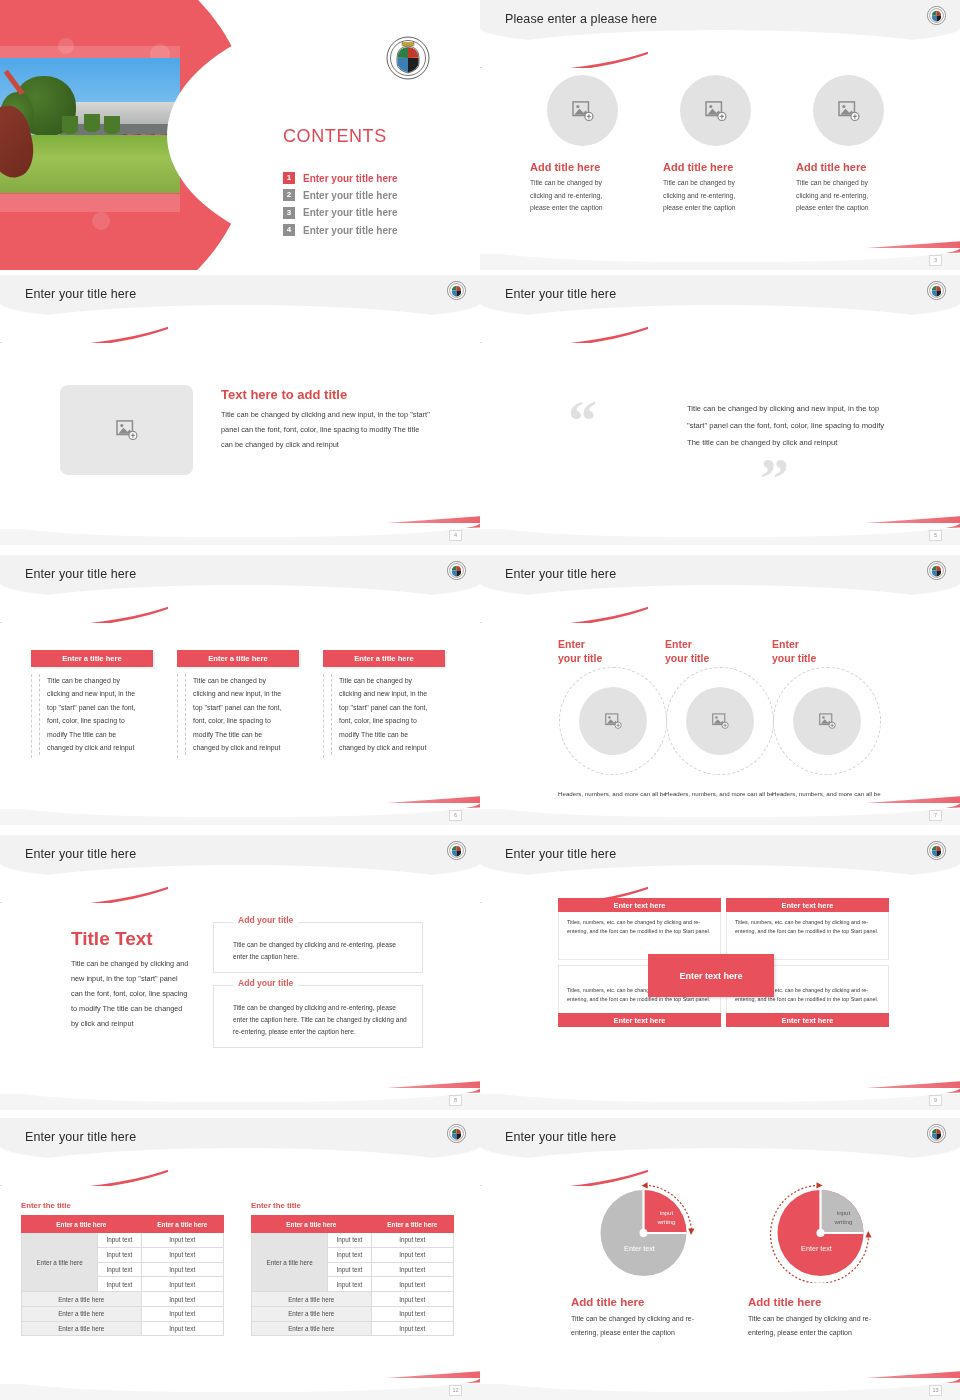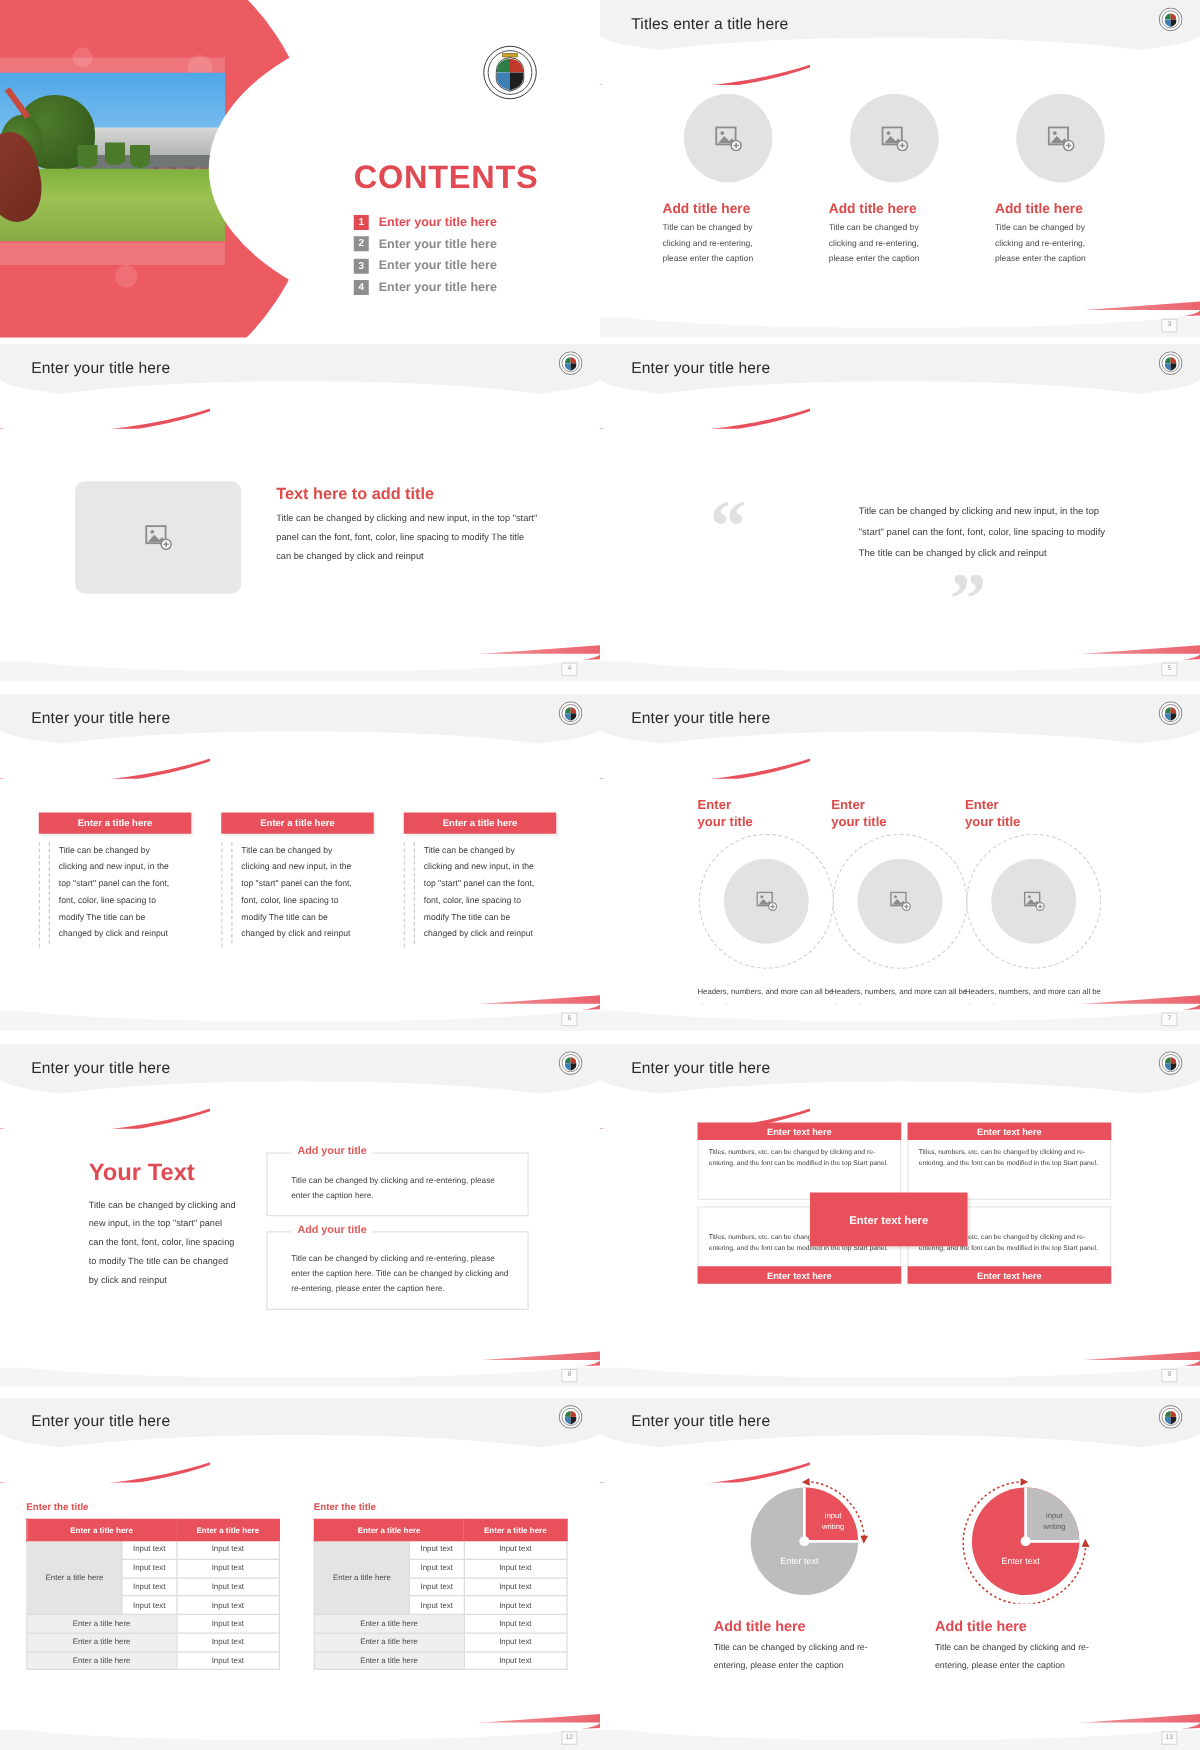--- a/index.html
+++ b/index.html
@@ -146,21 +146,21 @@
     position: absolute; left: 0; width: 180px; height: 18px;
     background: rgba(255,255,255,.17);
   }
   .cover-mask {
     position: absolute; right: 0; top: 0; width: 313px; height: 270px;
     background: #ffffff;
     border-radius: 270px 0 0 270px / 140px 0 0 140px;
   }
   .contents-title {
     position: absolute; left: 283px; top: 126px;
-    font-size: 26px; font-weight: bold; color: #e14a52; letter-spacing: .6px;
+    font-size: 18px; font-weight: normal; color: #e14a52; letter-spacing: .6px;
   }
   .toc { position: absolute; left: 283px; top: 172px; }
   .toc-row { display: flex; align-items: center; margin-bottom: 5.4px; }
   .toc-num {
     width: 12px; height: 12px; background: #8e8e8e; color: #fff;
     font-size: 8px; font-weight: bold;
     display: flex; align-items: center; justify-content: center;
     margin-right: 8px; line-height: 1;
   }
   .toc-row.active .toc-num { background: #e14a52; }
@@ -393,21 +393,21 @@
         <span class="toc-num">4</span>
         <span class="toc-txt">Enter your title here</span>
       </div>
     </div>
   </div>
 
   <div class="slide r2">
     <div class="hdr-band"></div>
     <div class="hdr-white"></div>
     <div class="red-sliver-tl"></div>
-    <div class="slide-title">Titles enter a title here</div>
+    <div class="slide-title">Please enter a please here</div>
     <div class="seal" style="right:14px;top:6px;">
       <svg width="19" height="19" viewBox="0 0 44 44">
         <circle cx="22" cy="22" r="21" fill="#fff" stroke="#555" stroke-width="1.4"></circle>
         <circle cx="22" cy="22" r="16" fill="#fff" stroke="#555" stroke-width="1.2"></circle>
         <path d="M11.5 21.8 Q11.5 12 22 11 L22 22 Z" fill="#2e7d46"></path>
         <path d="M22 11 Q32.5 12 32.5 21.8 L22 22 Z" fill="#c0392b"></path>
         <path d="M11.5 22 L22 22 L22 36 Q12 33 11.5 27 Z" fill="#3b7fb5"></path>
         <path d="M22 22 L32.5 22 L32.5 27 Q32 33 22 36 Z" fill="#1f1f1f"></path>
       </svg>
     </div>
@@ -649,21 +649,21 @@
       <svg width="19" height="19" viewBox="0 0 44 44">
         <circle cx="22" cy="22" r="21" fill="#fff" stroke="#555" stroke-width="1.4"></circle>
         <circle cx="22" cy="22" r="16" fill="#fff" stroke="#555" stroke-width="1.2"></circle>
         <path d="M11.5 21.8 Q11.5 12 22 11 L22 22 Z" fill="#2e7d46"></path>
         <path d="M22 11 Q32.5 12 32.5 21.8 L22 22 Z" fill="#c0392b"></path>
         <path d="M11.5 22 L22 22 L22 36 Q12 33 11.5 27 Z" fill="#3b7fb5"></path>
         <path d="M22 22 L32.5 22 L32.5 27 Q32 33 22 36 Z" fill="#1f1f1f"></path>
       </svg>
     </div>
 
-    <div class="yt-head">Your Text</div>
+    <div class="yt-head">Title Text</div>
     <div class="yt-body">Title can be changed by clicking and new input, in the top "start" panel can the font, font, color, line spacing to modify The title can be changed by click and reinput</div>
 
     <div class="yt-card" style="top:87px;">
       <div class="yt-card-ttl">Add your title</div>
       <div class="yt-card-bd">Title can be changed by clicking and re-entering, please enter the caption here.</div>
     </div>
     <div class="yt-card" style="top:150px;">
       <div class="yt-card-ttl">Add your title</div>
       <div class="yt-card-bd">Title can be changed by clicking and re-entering, please enter the caption here. Title can be changed by clicking and re-entering, please enter the caption here.</div>
     </div>

